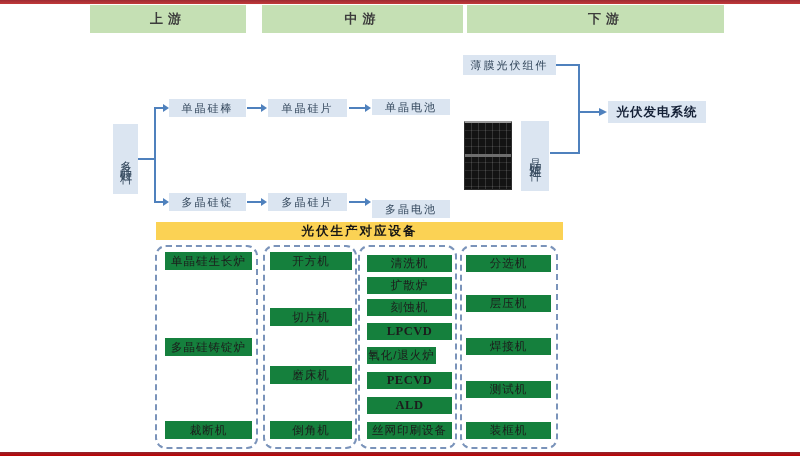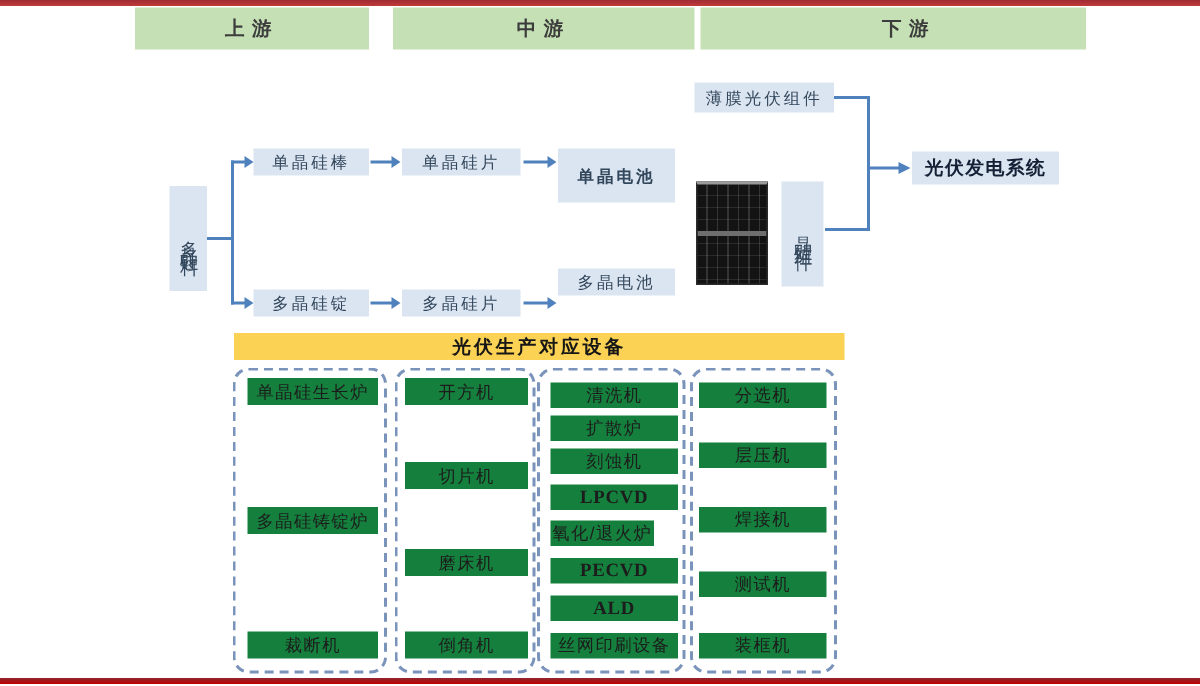--- a/index.html
+++ b/index.html
@@ -77,25 +77,25 @@
   <div class="hdr" style="left:90px;width:156px;">上游</div>
   <div class="hdr" style="left:262px;width:201px;">中游</div>
   <div class="hdr" style="left:467px;width:236px;padding-left:21px;">下游</div>
 
   <div class="fbox" style="left:463px;top:55px;width:93px;height:20px;">薄膜光伏组件</div>
 
   <div class="vbox" style="left:113px;top:124px;width:25px;height:70px;">多晶硅料</div>
 
   <div class="fbox" style="left:169px;top:99px;width:77px;height:18px;">单晶硅棒</div>
   <div class="fbox" style="left:268px;top:99px;width:79px;height:18px;">单晶硅片</div>
-  <div class="fbox" style="left:372px;top:99px;width:78px;height:36px;font-weight:bold;">单晶电池</div>
+  <div class="fbox" style="left:372px;top:99px;width:78px;height:16px;">单晶电池</div>
 
   <div class="fbox" style="left:169px;top:193px;width:77px;height:18px;">多晶硅锭</div>
   <div class="fbox" style="left:268px;top:193px;width:79px;height:18px;">多晶硅片</div>
-  <div class="fbox" style="left:372px;top:179px;width:78px;height:18px;">多晶电池</div>
+  <div class="fbox" style="left:372px;top:200px;width:78px;height:18px;">多晶电池</div>
 
   <div class="panel"></div>
   <div class="vbox" style="left:521px;top:121px;width:28px;height:70px;">晶硅组件</div>
 
   <div class="sys" style="left:608px;top:101px;width:98px;height:22px;text-align:center;">光伏发电系统</div>
 
   <div class="line" style="left:138px;top:158px;width:16px;height:2px;"></div>
   <div class="line" style="left:154px;top:107px;width:2px;height:96px;"></div>
   <div class="line" style="left:154px;top:107px;width:10px;height:2px;"></div>
   <div class="ah" style="left:163px;top:104px;"></div>

